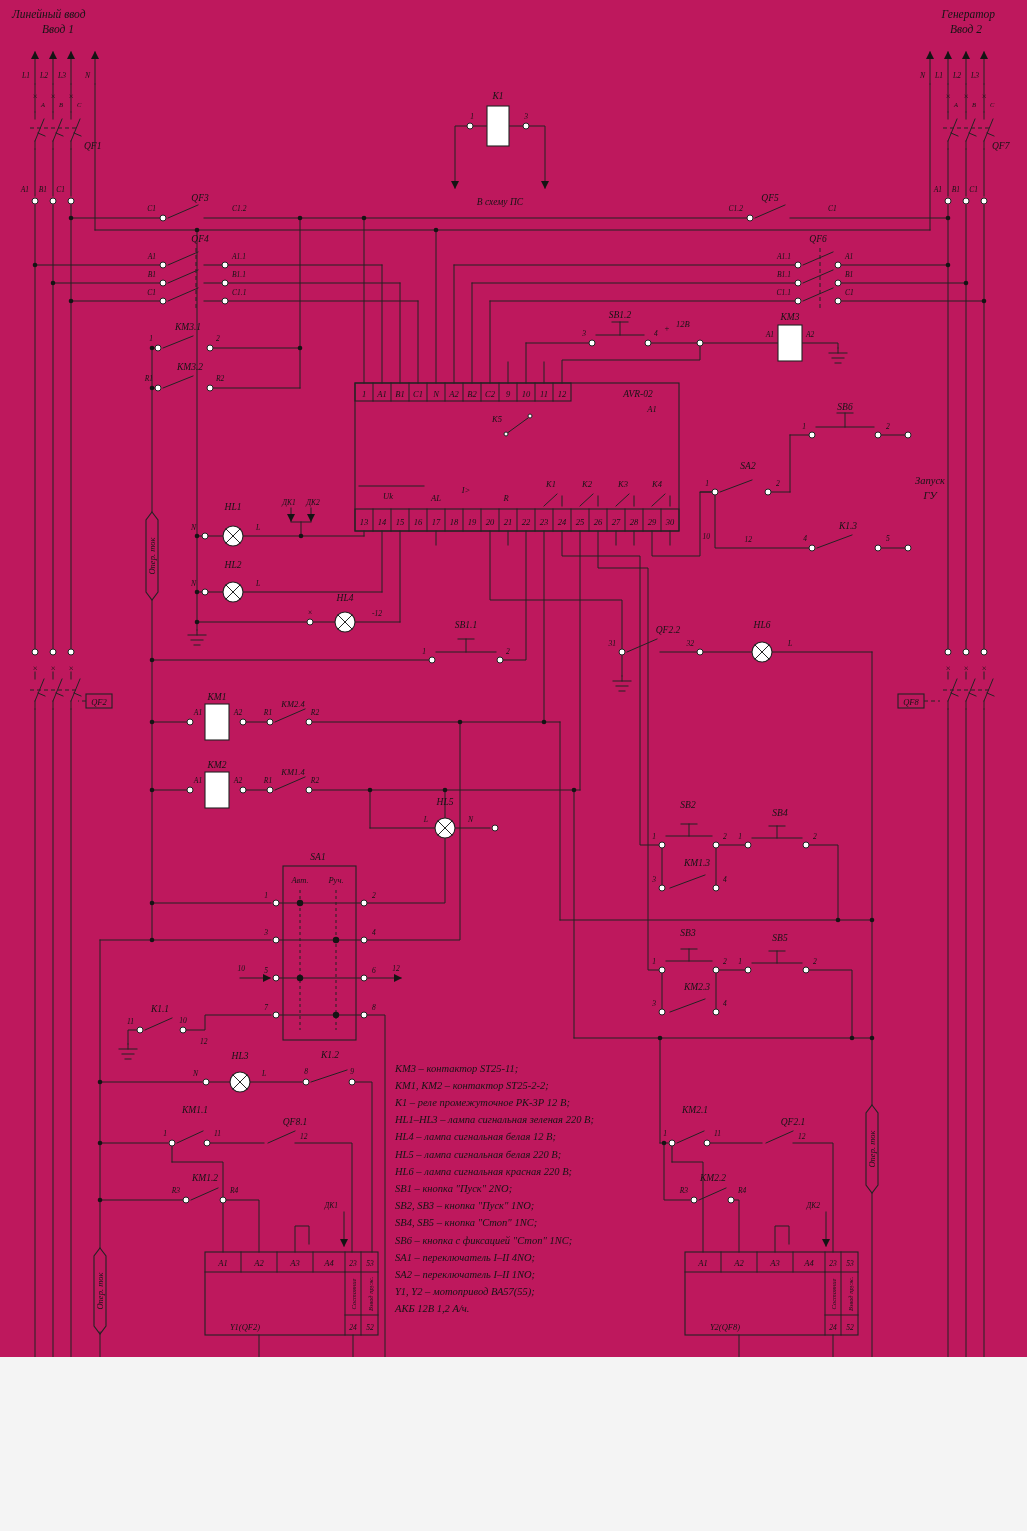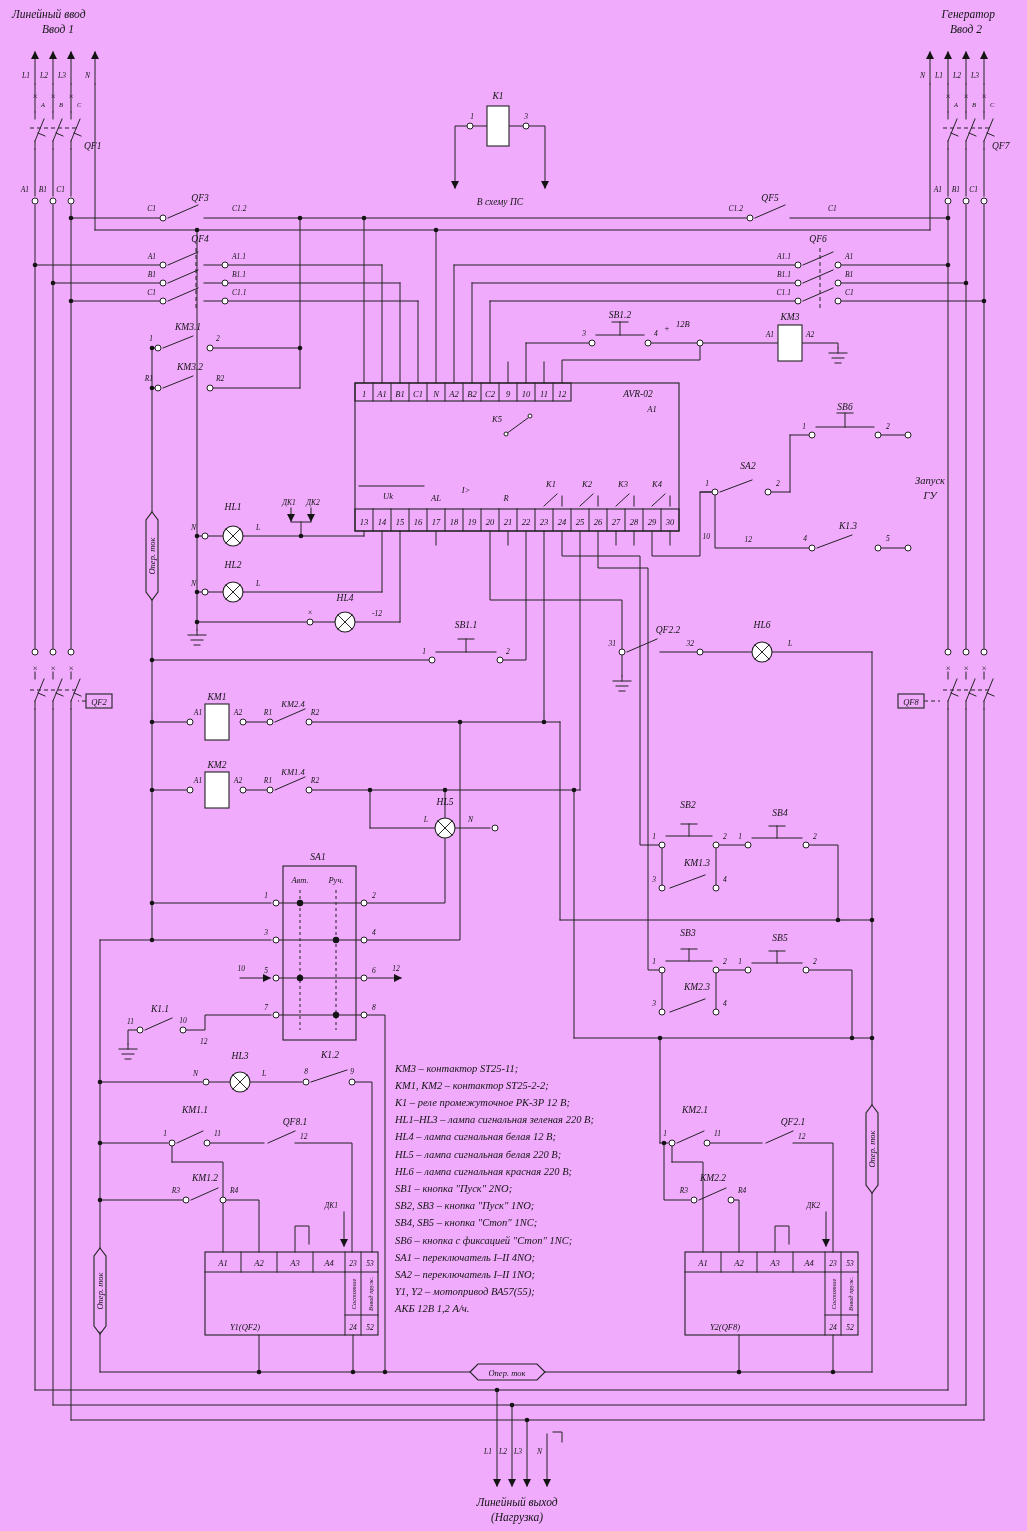--- a/index.html
+++ b/index.html
@@ -1,16 +1,16 @@
 <!DOCTYPE html>
 <html><head>
 <meta charset="utf-8">
 <style>
   html,body{margin:0;padding:0;background:#f4f4f4}
-  .sheet{width:1027px;height:1531px;background:#f0abfc;position:relative;margin:0 auto;
+  .sheet{width:1027px;height:1357px;background:#be185d;position:relative;margin:0 auto;
          font-family:"Liberation Serif",serif}
   svg text{font-family:"Liberation Serif",serif;font-style:italic;fill:#141414}
   .w{fill:none;stroke:#232323;stroke-width:1;stroke-linecap:square}
   .wd{fill:none;stroke:#232323;stroke-width:1;stroke-dasharray:4 3}
   .dd{fill:none;stroke:#232323;stroke-width:1;stroke-dasharray:3 3}
   .term{fill:#fff;stroke:#232323;stroke-width:1}
   .dot{fill:#141414;stroke:none}
   .box{fill:none;stroke:#232323;stroke-width:1.1}
   .coil{fill:#fff;stroke:#232323;stroke-width:1.1}
   .lampc{fill:#fff;stroke:#232323;stroke-width:1.1}

